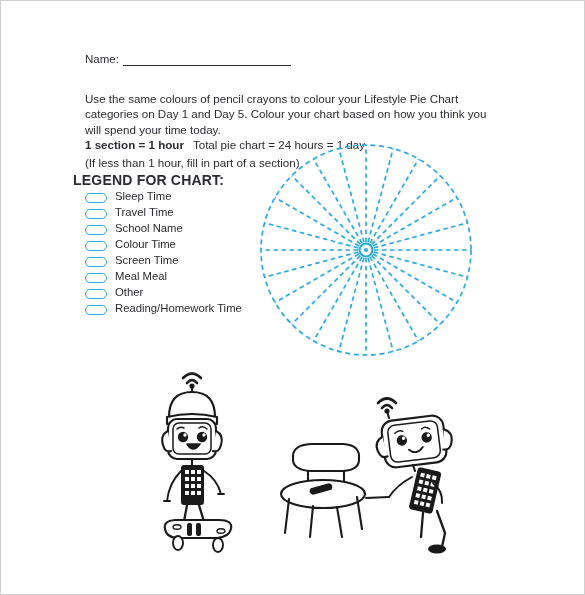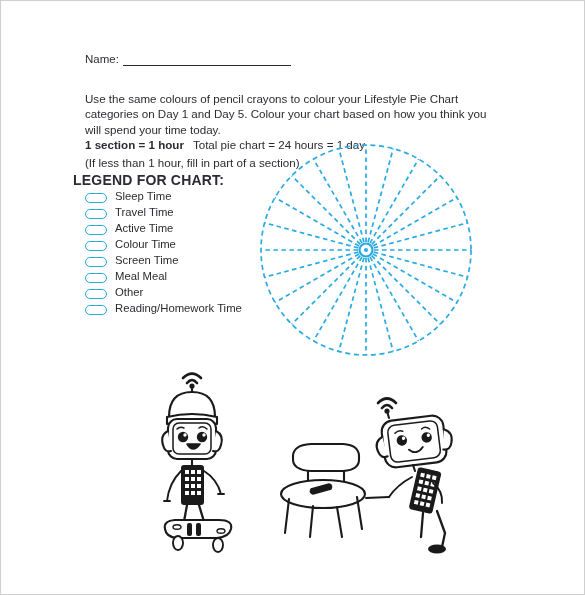--- a/index.html
+++ b/index.html
@@ -164,21 +164,21 @@
     <div class="legend-row">
       <span class="swatch"></span>
       <span class="legend-label">Sleep Time</span>
     </div>
     <div class="legend-row">
       <span class="swatch"></span>
       <span class="legend-label">Travel Time</span>
     </div>
     <div class="legend-row">
       <span class="swatch"></span>
-      <span class="legend-label">Active Time</span>
+      <span class="legend-label">School Name</span>
     </div>
     <div class="legend-row">
       <span class="swatch"></span>
       <span class="legend-label">Colour Time</span>
     </div>
     <div class="legend-row">
       <span class="swatch"></span>
       <span class="legend-label">Screen Time</span>
     </div>
     <div class="legend-row">

